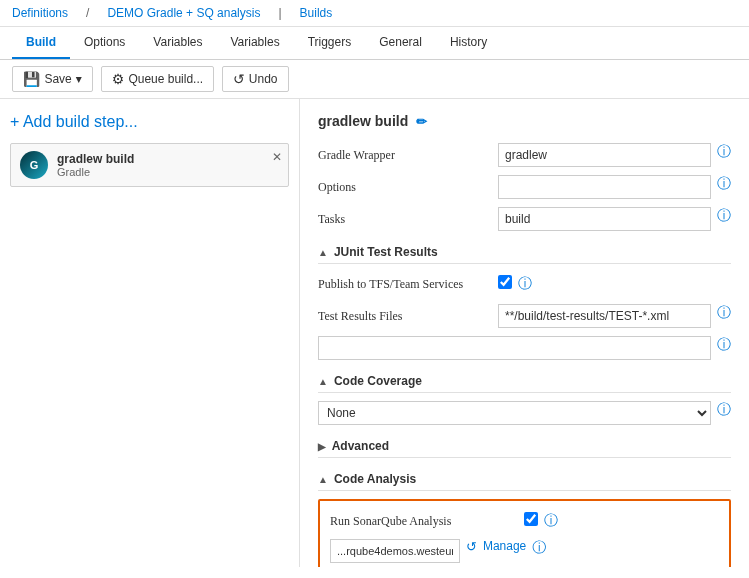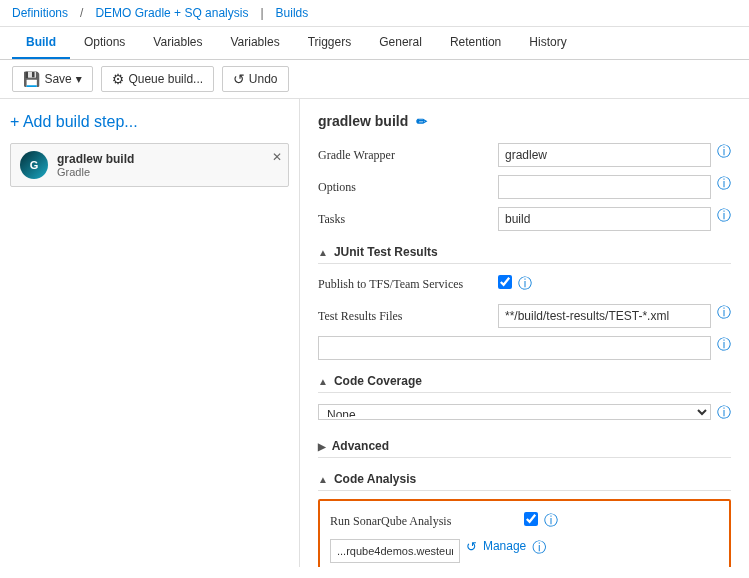--- a/index.html
+++ b/index.html
@@ -1,19 +1,19 @@
 <!DOCTYPE html>
 <html><head>
   <meta charset="utf-8">
   <style>
     * { box-sizing: border-box; margin: 0; padding: 0; }
     body { font-family: 'Segoe UI', Arial, sans-serif; font-size: 12px; color: #333; background: #fff; width: 749px; height: 578px; overflow: hidden; }
 
     
-    .breadcrumb { display: flex; align-items: flex-end; padding: 6px 12px; border-bottom: 1px solid #e0e0e0; font-size: 12px; color: #0078d7; gap: 12px; }
+    .breadcrumb { display: flex; align-items: flex-end; padding: 6px 12px; border-bottom: 1px solid #e0e0e0; font-size: 12px; color: #0078d7; gap: 18px; }
     .breadcrumb span { color: #666; }
     .breadcrumb a { color: #0078d7; text-decoration: none; cursor: pointer; }
 
     
     .tab-nav { display: flex; align-items: center; border-bottom: 1px solid #d0d0d0; padding: 0 12px; gap: 0; }
     .tab-nav .tab { padding: 8px 14px; cursor: pointer; font-size: 12px; color: #333; border-bottom: 2px solid transparent; }
     .tab-nav .tab.active { color: #0078d7; border-bottom: 2px solid #0078d7; font-weight: 600; }
 
     
     .toolbar { display: flex; align-items: center; padding: 6px 12px; border-bottom: 1px solid #e0e0e0; gap: 8px; }
@@ -47,21 +47,21 @@
     .info-icon { color: #0078d7; font-size: 14px; cursor: pointer; flex-shrink: 0; }
 
     
     .section-header { display: flex; align-items: center; gap: 6px; font-weight: 600; font-size: 12px; color: #333; margin: 14px 0 8px 0; padding-bottom: 4px; border-bottom: 1px solid #e0e0e0; cursor: pointer; }
     .section-toggle { font-size: 10px; color: #555; }
 
     
     .form-checkbox { width: 14px; height: 14px; cursor: pointer; }
 
     
-    .form-select { height: 16px; border: 1px solid #ccc; padding: 2px 4px; font-size: 12px; color: #333; flex: 1; background: #fff; }
+    .form-select { height: 24px; border: 1px solid #ccc; padding: 2px 4px; font-size: 12px; color: #333; flex: 1; background: #fff; }
 
     
     .code-analysis-box { border: 2px solid #e65c00; border-radius: 2px; padding: 8px 10px; margin-top: 4px; }
     .code-analysis-box .form-row { margin-bottom: 6px; gap: 14px; }
 
     
     .manage-link { color: #0078d7; cursor: pointer; font-size: 12px; text-decoration: none; white-space: nowrap; }
 
     
     .refresh-icon { color: #0078d7; cursor: pointer; font-size: 13px; }
@@ -80,21 +80,20 @@
   <a>Builds</a>
 </div>
 
 <div class="tab-nav">
   <div class="tab active">Build</div>
   <div class="tab">Options</div>
   <div class="tab">Variables</div>
   <div class="tab">Variables</div>
   <div class="tab">Triggers</div>
   <div class="tab">General</div>
-  <div class="tab">Retention</div>
   <div class="tab">History</div>
 </div>
 
 <div class="toolbar">
   <button class="toolbar-btn">
     <span class="icon">💾</span>
     <span>Save</span>
     <span>▾</span>
   </button>
   <button class="toolbar-btn">

